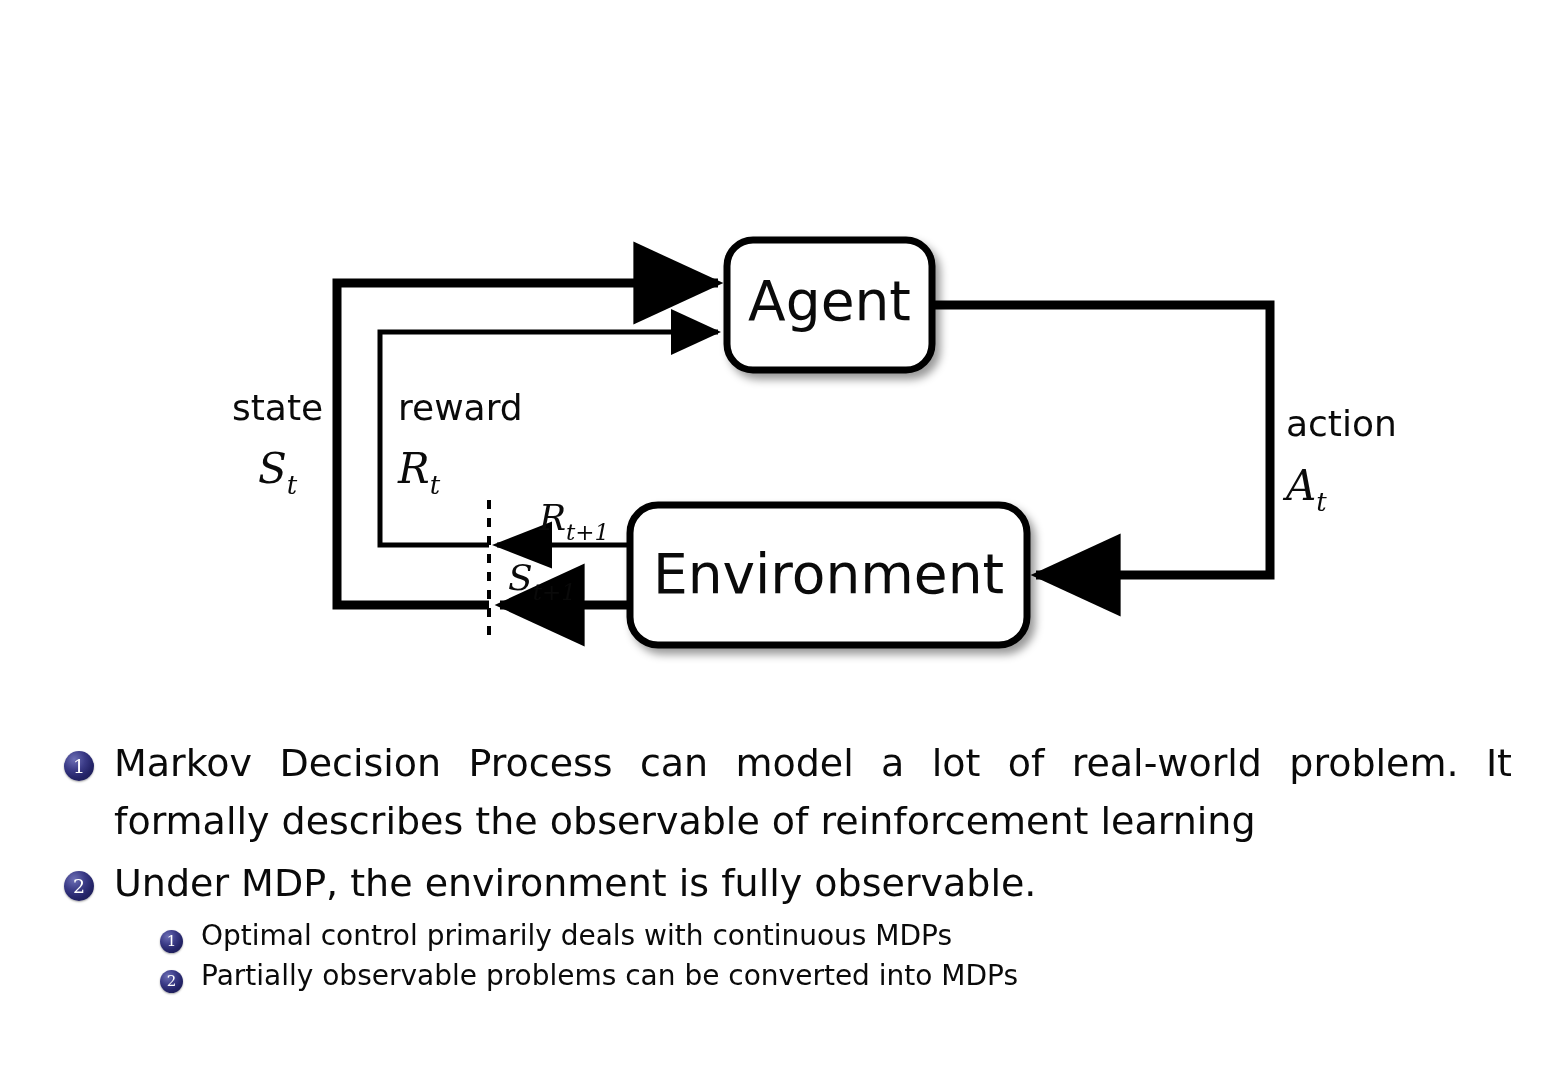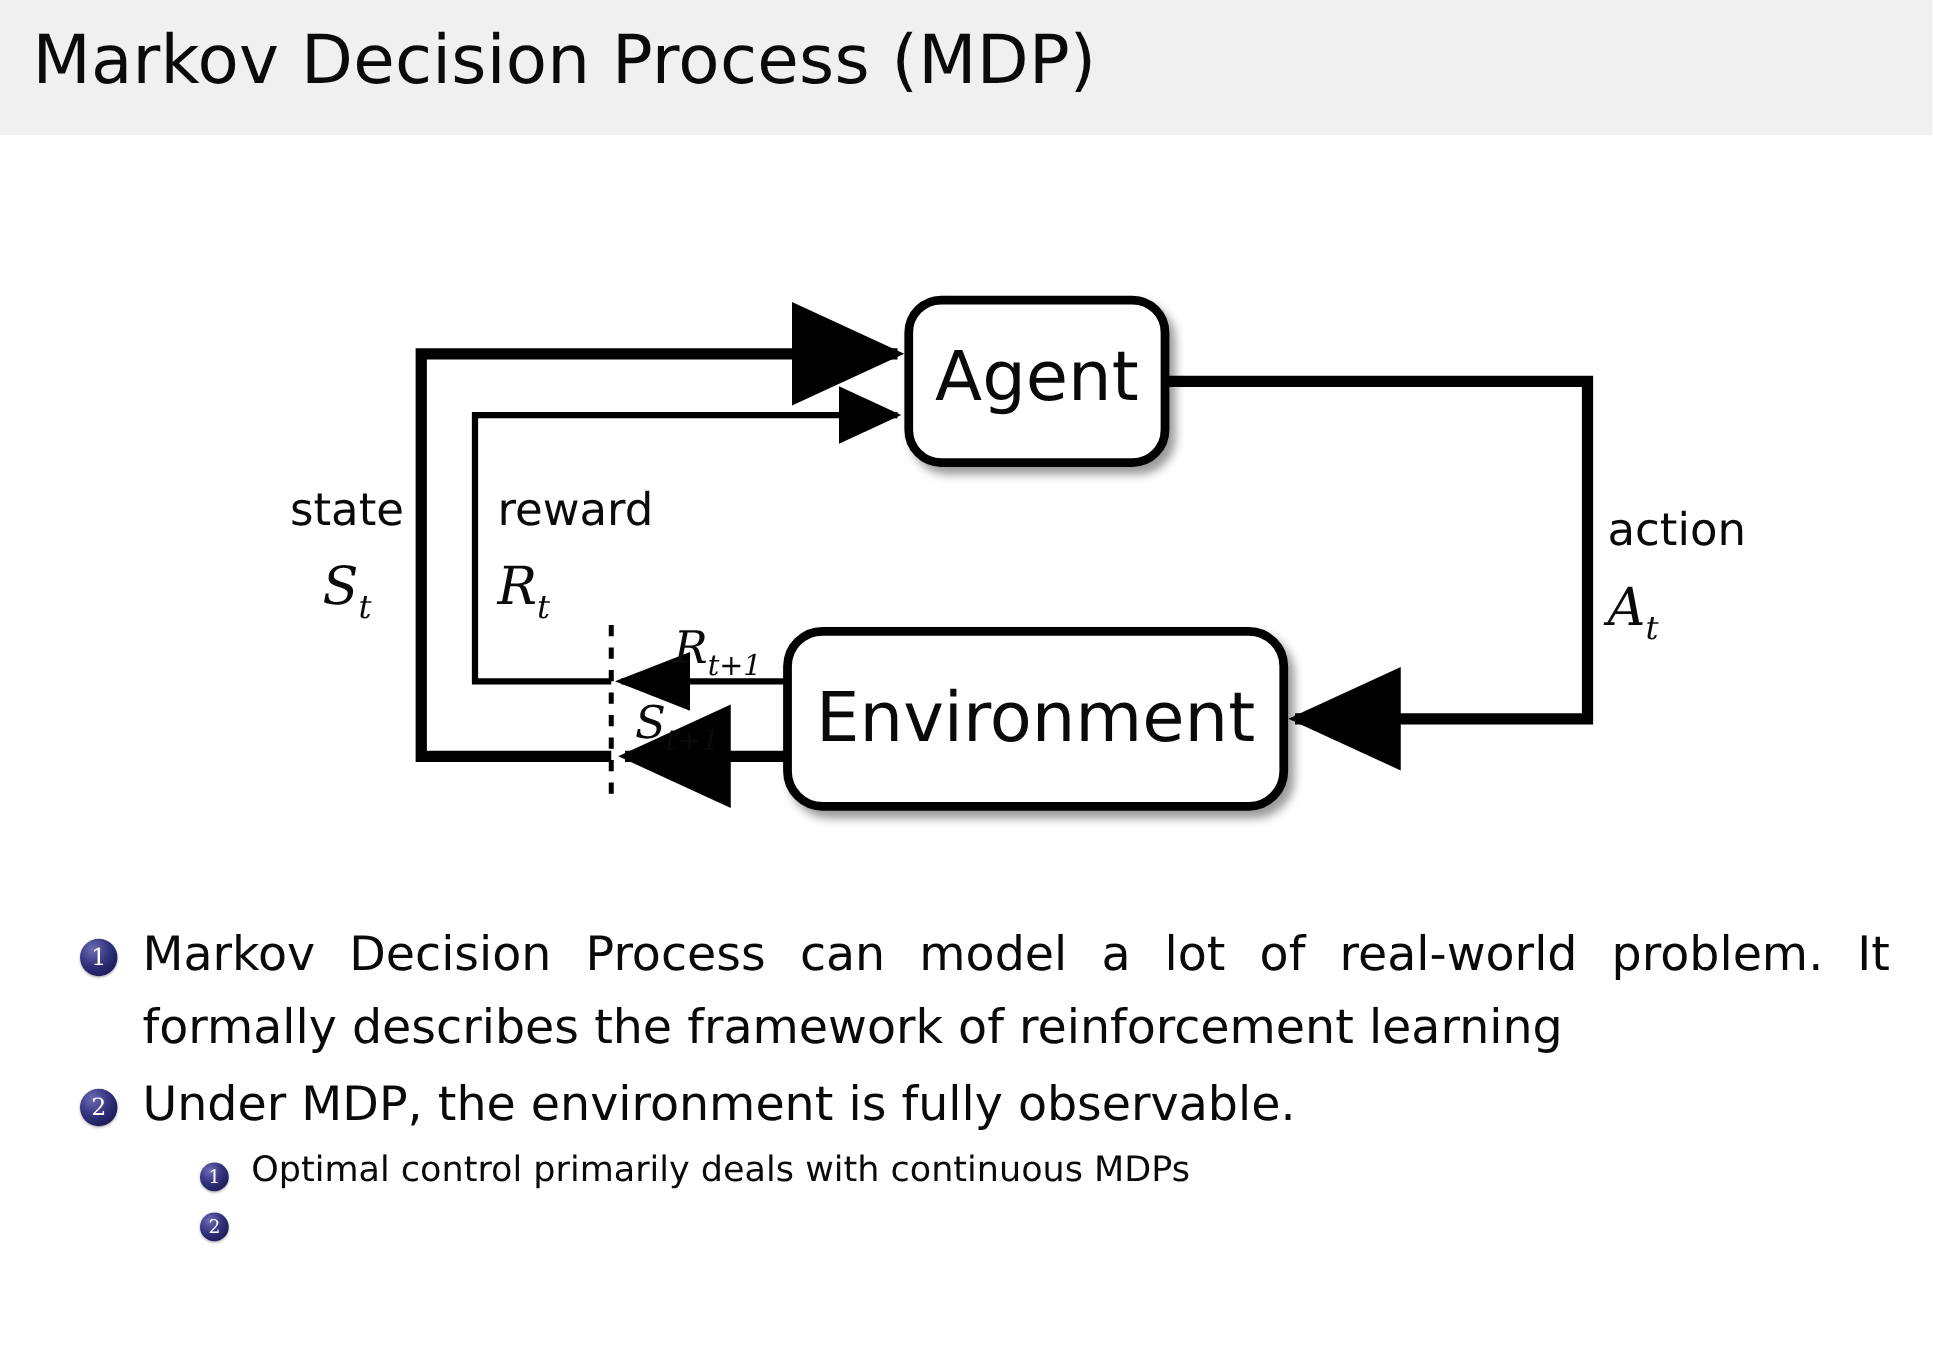--- a/index.html
+++ b/index.html
@@ -114,23 +114,20 @@
     line-height: 1.42;
     margin-left: 18px;
     white-space: nowrap;
   }
 </style>
 </head>
 <body>
 
 <div id="slide">
 
-  <div id="header-bar">
-    <div id="slide-title">Markov Decision Process (MDP)</div>
-  </div>
 
   <div id="diagram">
     <svg width="1546" height="610" viewBox="0 0 1546 610" xmlns="http://www.w3.org/2000/svg">
       <defs>
         <filter id="softshadow" x="-30%" y="-30%" width="180%" height="180%">
           <feDropShadow dx="5" dy="6" stdDeviation="4" flood-color="#000000" flood-opacity="0.40"></feDropShadow>
         </filter>
         <marker id="arrowBig" markerWidth="11" markerHeight="11" refX="9.4" refY="5.2" orient="auto" markerUnits="strokeWidth">
           <path d="M0,0.6 L10,5.2 L0,9.8 z" fill="#000000"></path>
         </marker>
@@ -206,32 +203,33 @@
         </text>
       </g>
 
     </svg>
   </div>
 
   <div id="bullet-list">
 
     <div class="bullet-row lvl1">
       <div class="marker m1">1</div>
-      <div class="btext">Markov Decision Process can model a lot of real-world problem. It formally describes the framework of reinforcement learning</div>
+      <div class="btext">Markov Decision Process can model a lot of real-world problem. It formally describes the observable of reinforcement learning</div>
     </div>
 
     <div class="bullet-row lvl1">
       <div class="marker m1">2</div>
       <div class="btext">Under MDP, the environment is fully observable.</div>
     </div>
 
     <div class="bullet-row lvl2">
       <div class="marker m2">1</div>
       <div class="btext">Optimal control primarily deals with continuous MDPs</div>
     </div>
 
     <div class="bullet-row lvl2">
       <div class="marker m2">2</div>
+      <div class="btext">Partially observable problems can be converted into MDPs</div>
     </div>
 
   </div>
 
 </div>
 
 </body></html>

